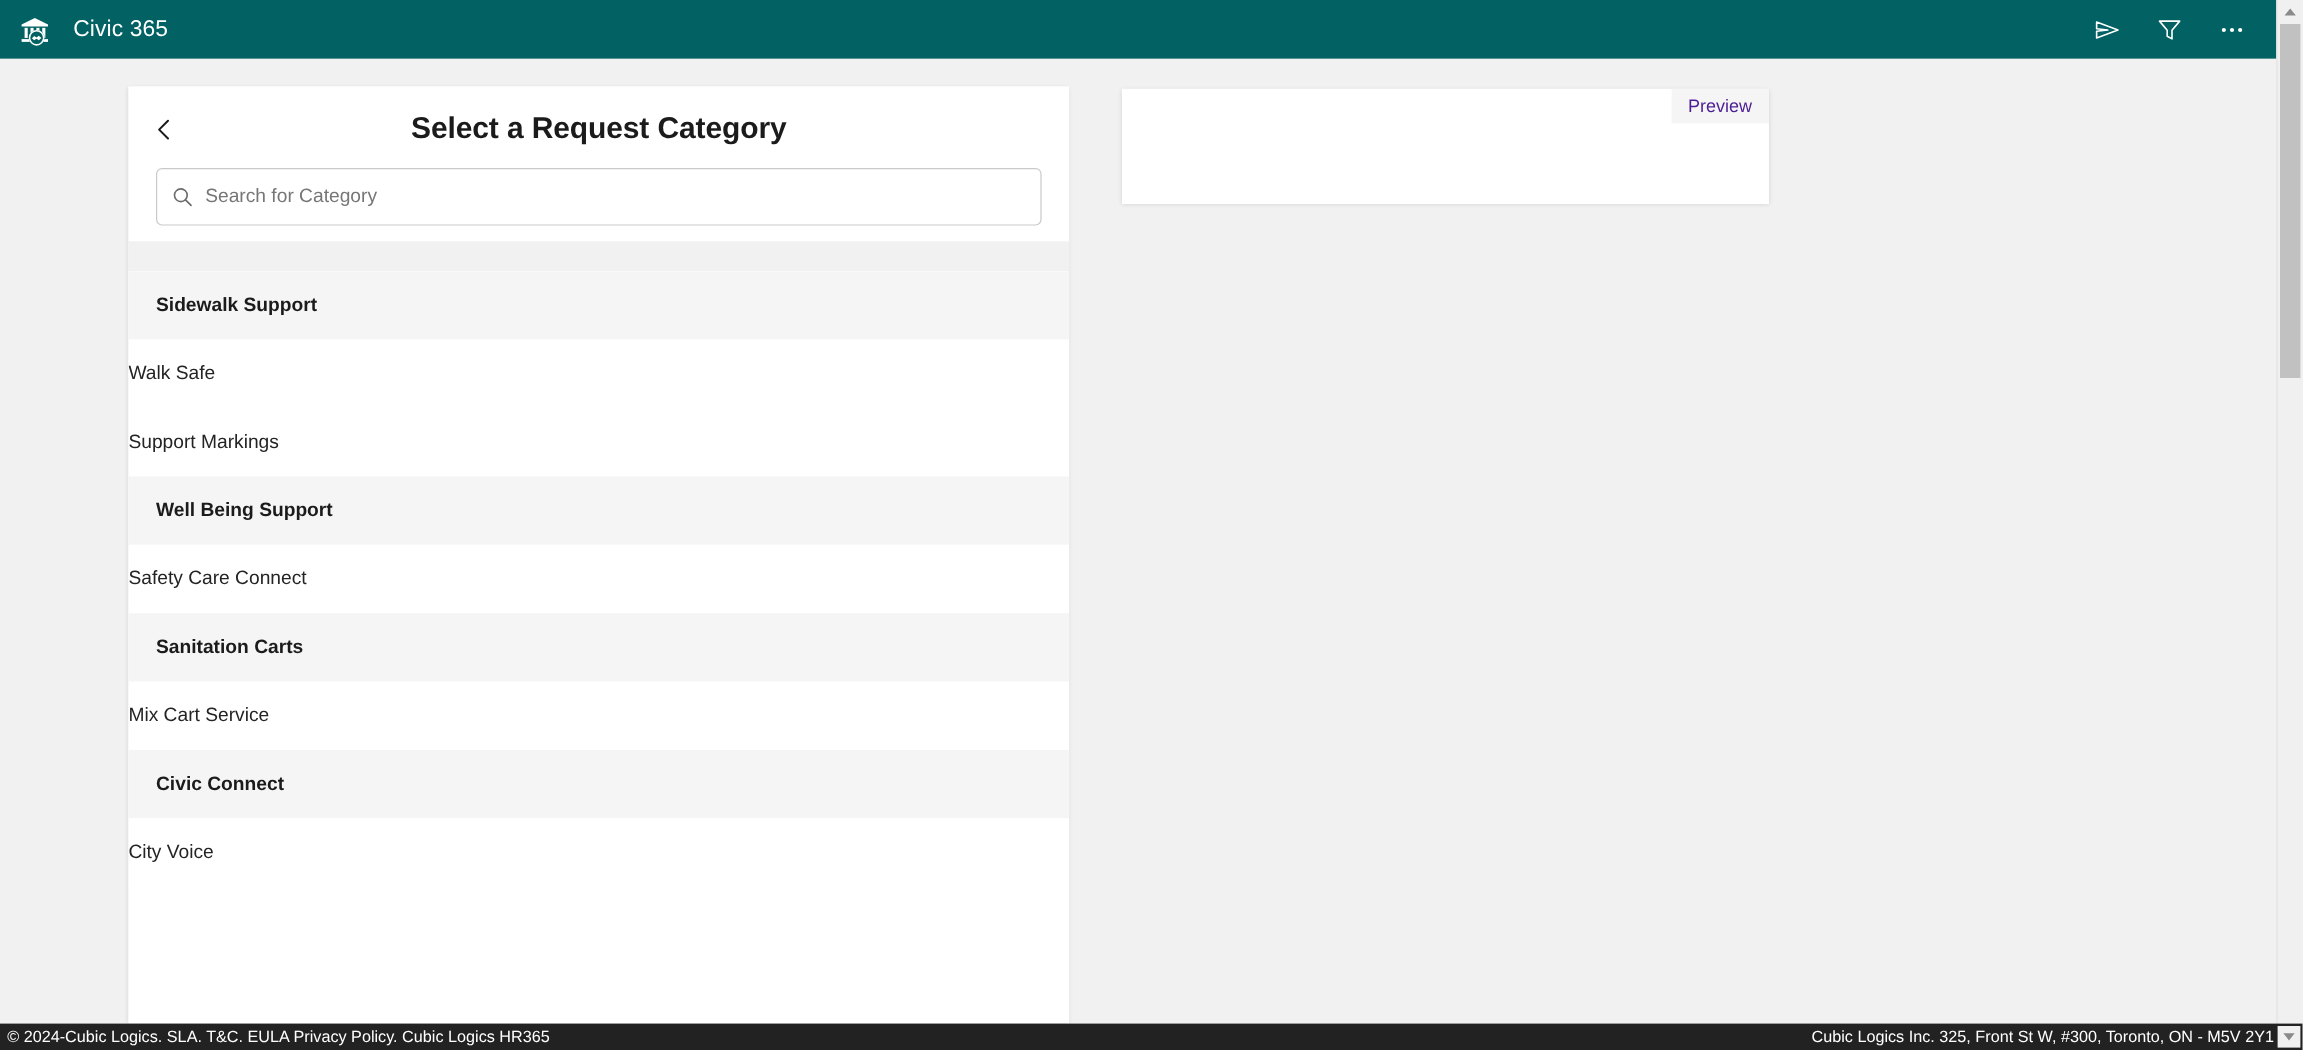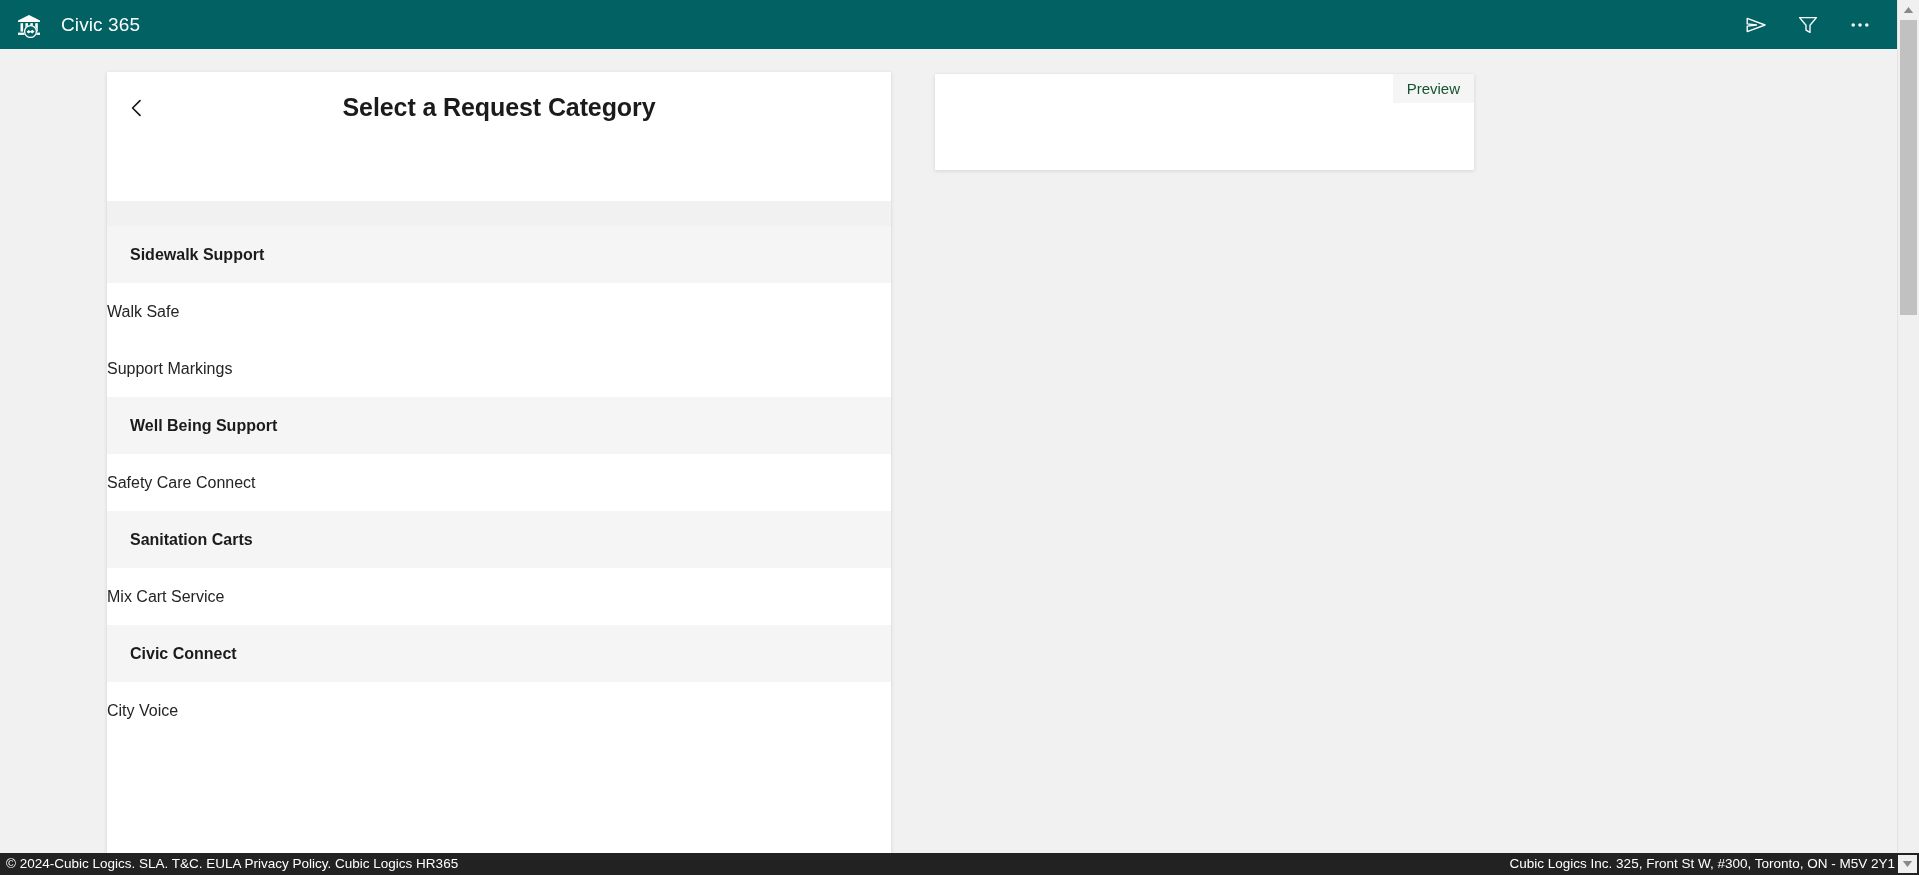--- a/index.html
+++ b/index.html
@@ -211,21 +211,21 @@
   .preview-tab {
     position: absolute;
     right: 0;
     top: 0;
     height: 29px;
     padding: 0 14px 0 14px;
     background: #f5f5f5;
     display: flex;
     align-items: center;
     font-size: 15px;
-    color: #14532d;
+    color: #4c1d95;
     box-sizing: border-box;
     cursor: pointer;
   }
   .preview-body {
     position: absolute;
     left: 0;
     top: 29px;
     right: 0;
     bottom: 0;
     background: #ffffff;
@@ -350,20 +350,31 @@
         <button class="back-btn">
           <span>
             <svg width="22" height="22" viewBox="0 0 22 22" fill="none" xmlns="http://www.w3.org/2000/svg">
               <path d="M14 3.6 L6.6 11 L14 18.4" stroke="#1b1b1b" stroke-width="1.7" stroke-linecap="round" stroke-linejoin="round" fill="none"></path>
             </svg>
           </span>
         </button>
 
         <h1 class="card-title">Select a Request Category</h1>
 
+        <div class="search-wrap">
+          <div class="search-box">
+            <span class="search-icon">
+              <svg width="18" height="18" viewBox="0 0 18 18" fill="none" xmlns="http://www.w3.org/2000/svg">
+                <circle cx="7.7" cy="7.7" r="5.3" stroke="#6b6b6b" stroke-width="1.35" fill="none"></circle>
+                <path d="M11.6 11.6 L16.2 16.2" stroke="#6b6b6b" stroke-width="1.35" stroke-linecap="round"></path>
+              </svg>
+            </span>
+            <input class="search-input" type="text" placeholder="Search for Category" style="">
+          </div>
+        </div>
       </div>
 
       <div class="list-gap"></div>
 
       <div class="group-list" id="group-list">
           <div class="group-header">Sidewalk Support</div>
           <div class="group-items">
             <div class="group-item">Walk Safe</div>
             <div class="group-item">Support Markings</div>
           </div>

